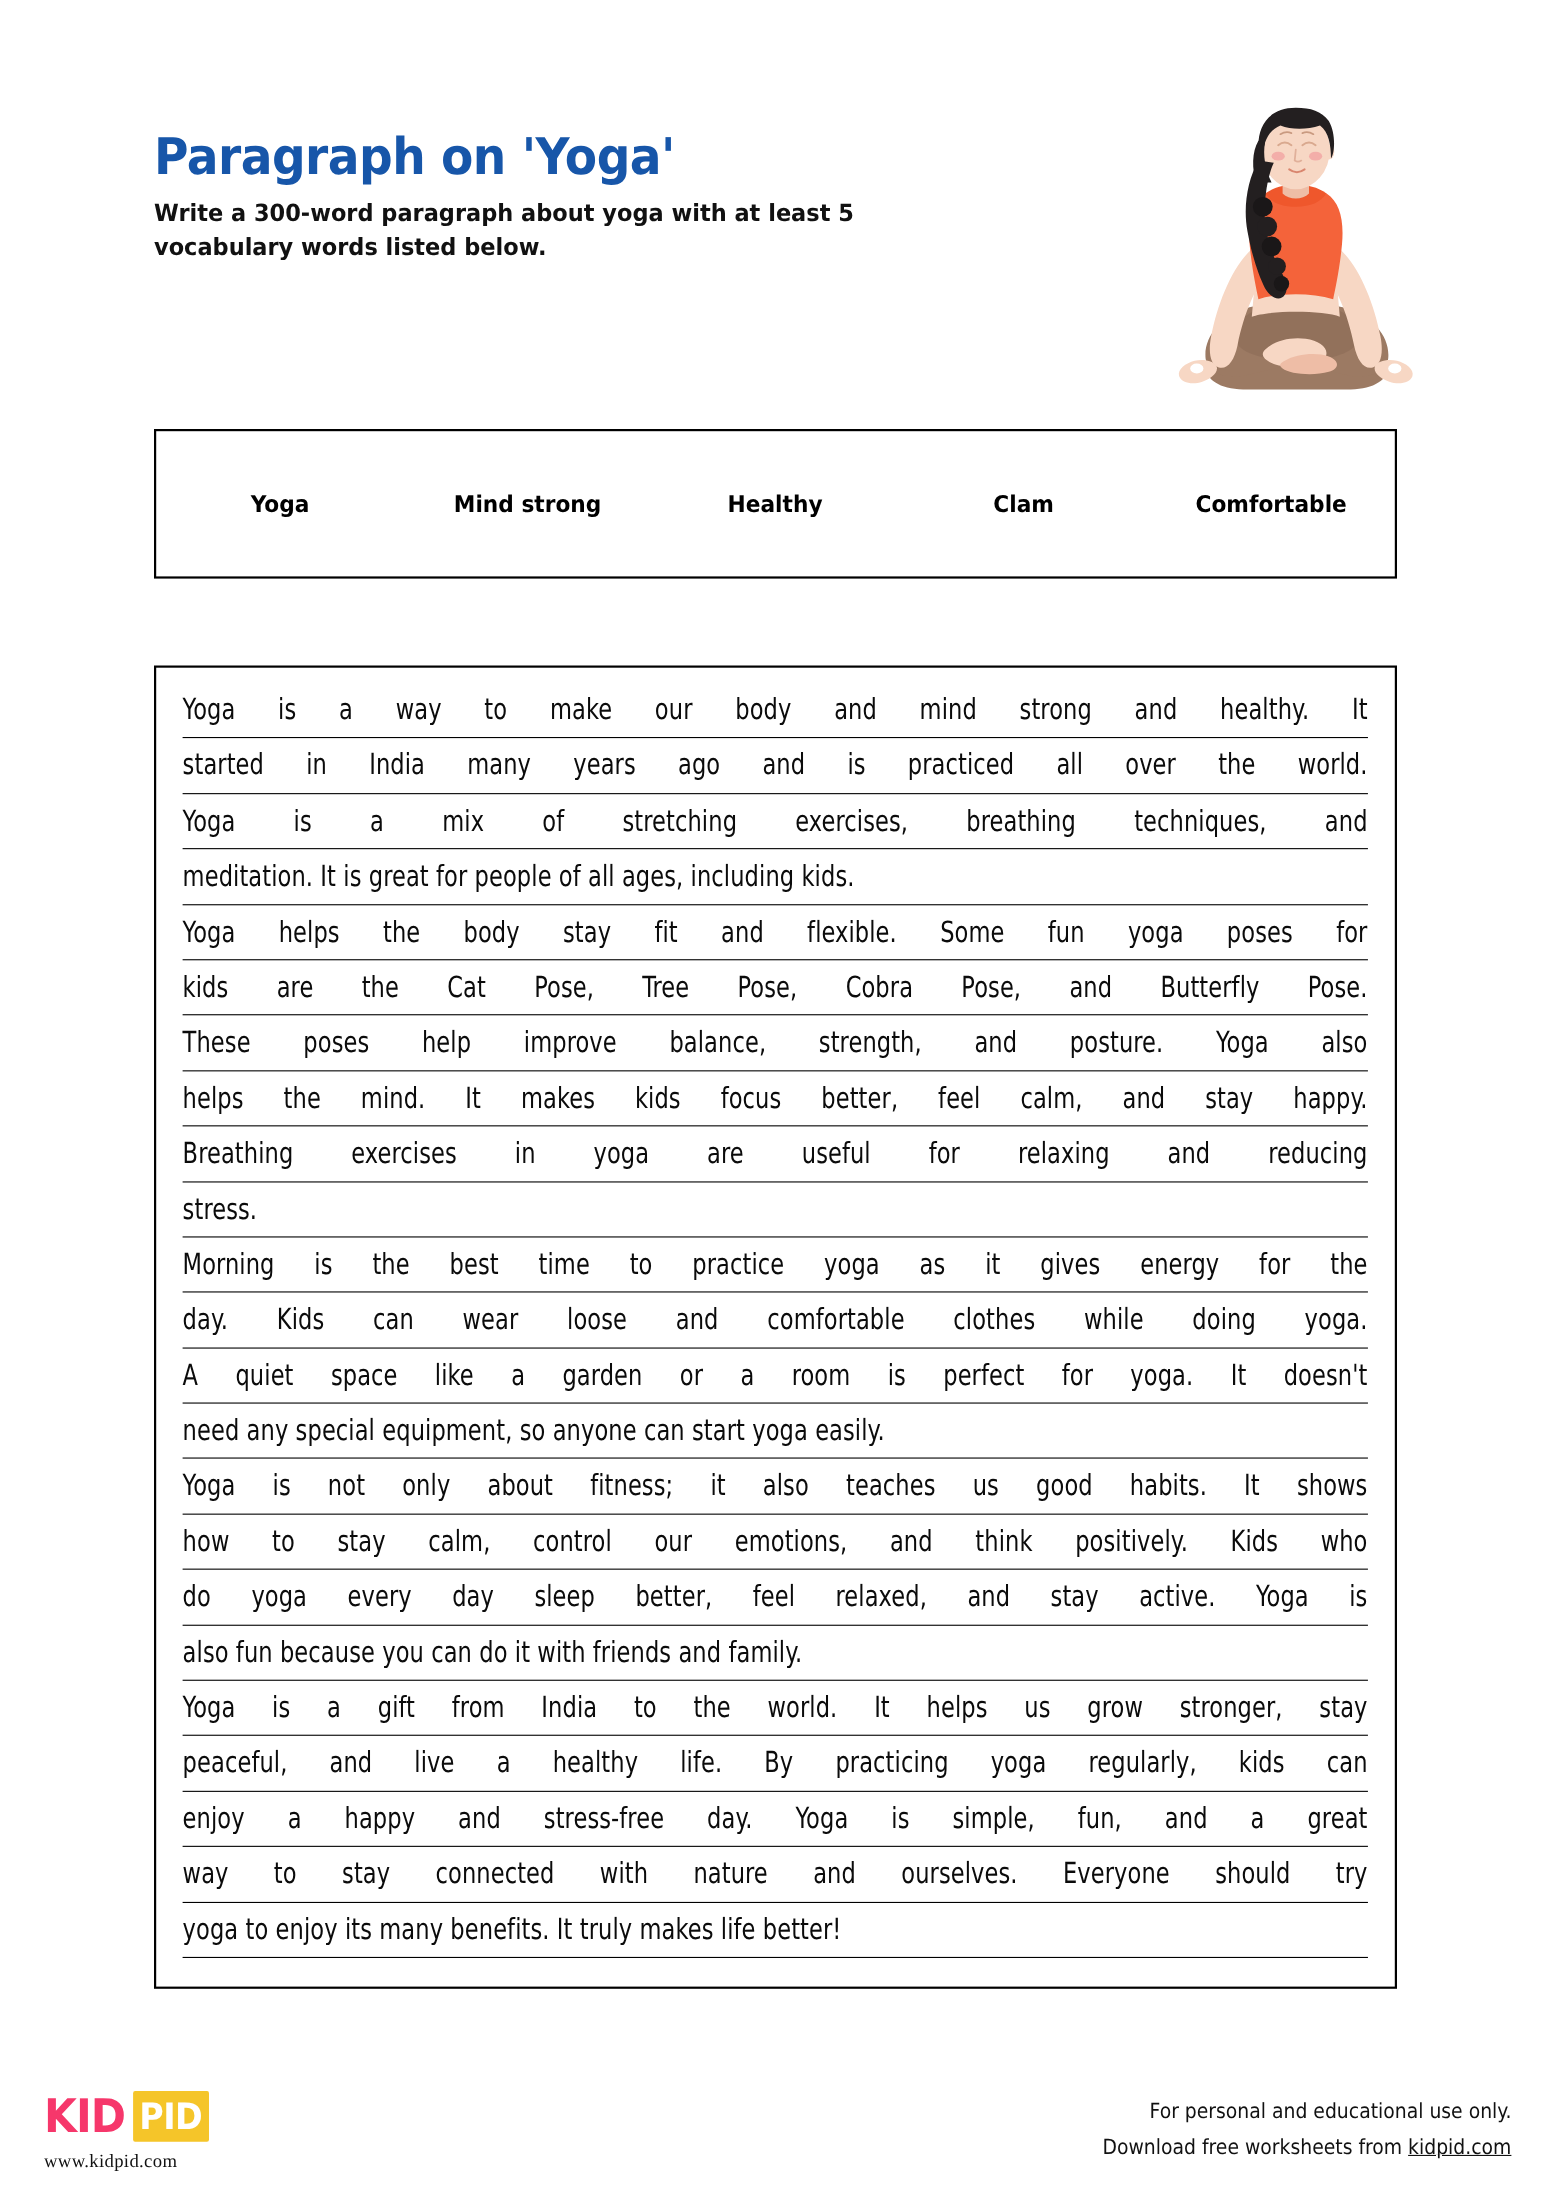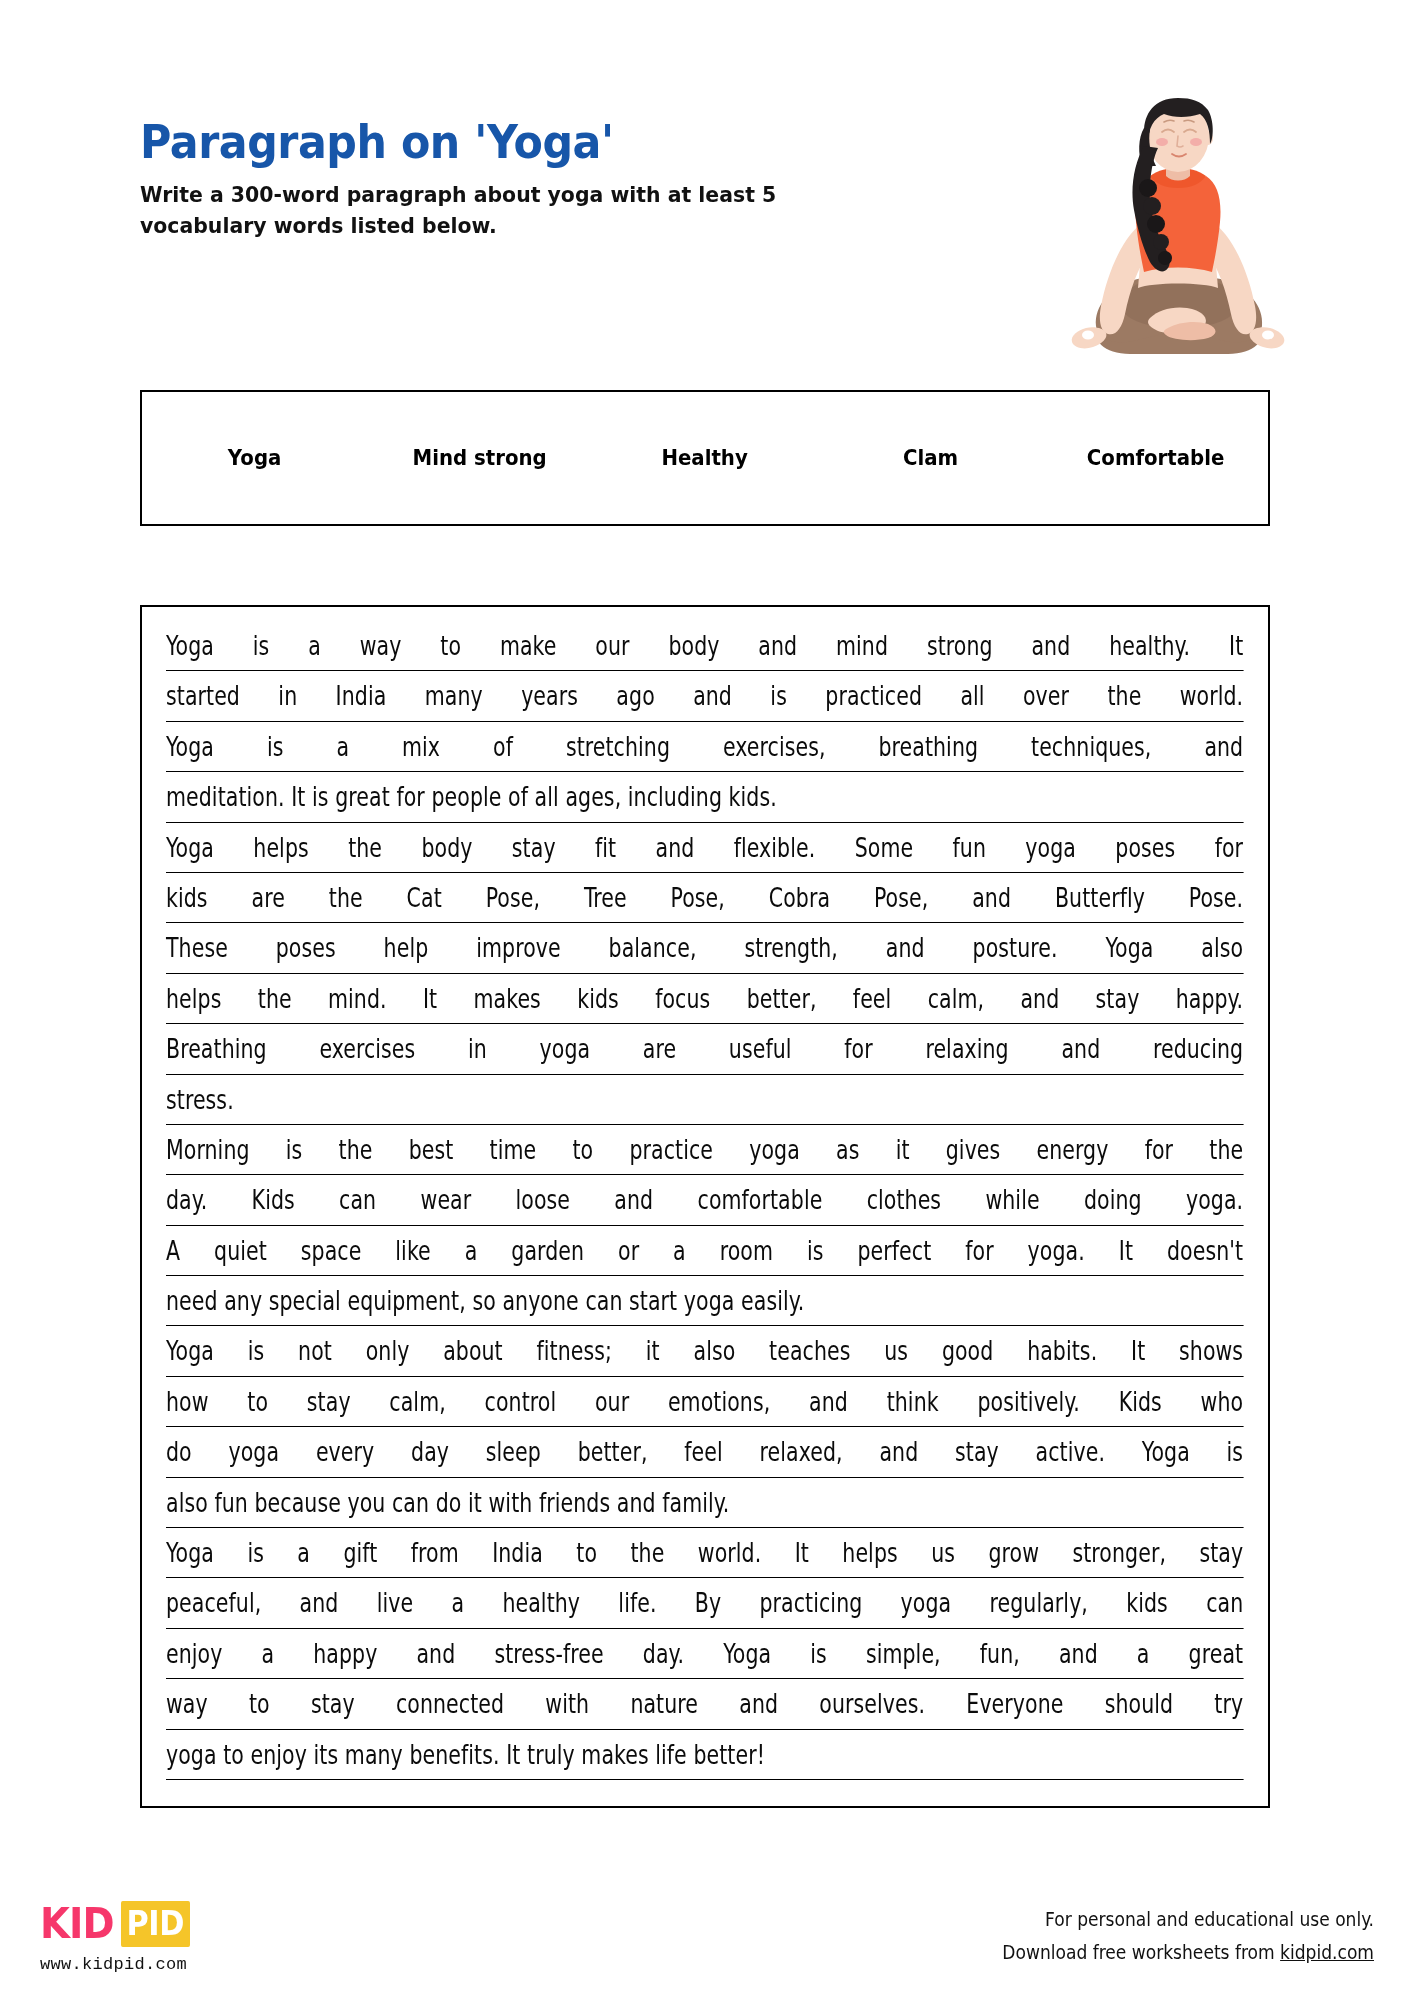--- a/index.html
+++ b/index.html
@@ -154,21 +154,21 @@
     font-weight: bold;
     line-height: 46px;
     padding: 0 7px 0 6px;
     letter-spacing: -0.5px;
     margin-left: 1px;
     border-radius: 2px;
     transform: scaleX(0.92);
     transform-origin: left center;
   }
   .logo-url {
-    font-family: Liberation Mono, monospace;
+    font-family: Liberation Serif, serif;
     font-size: 17px;
     color: #111111;
     margin-top: 8px;
     letter-spacing: 0.3px;
   }
   .footer-note {
     position: absolute;
     right: 40px;
     top: 1903px;
     text-align: right;

